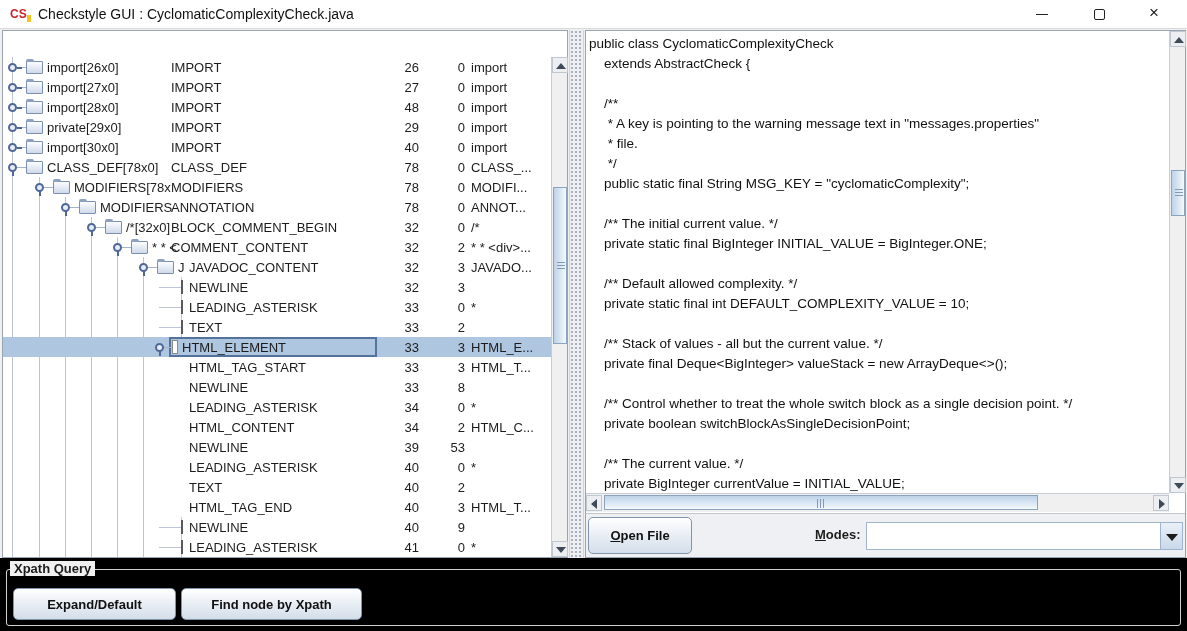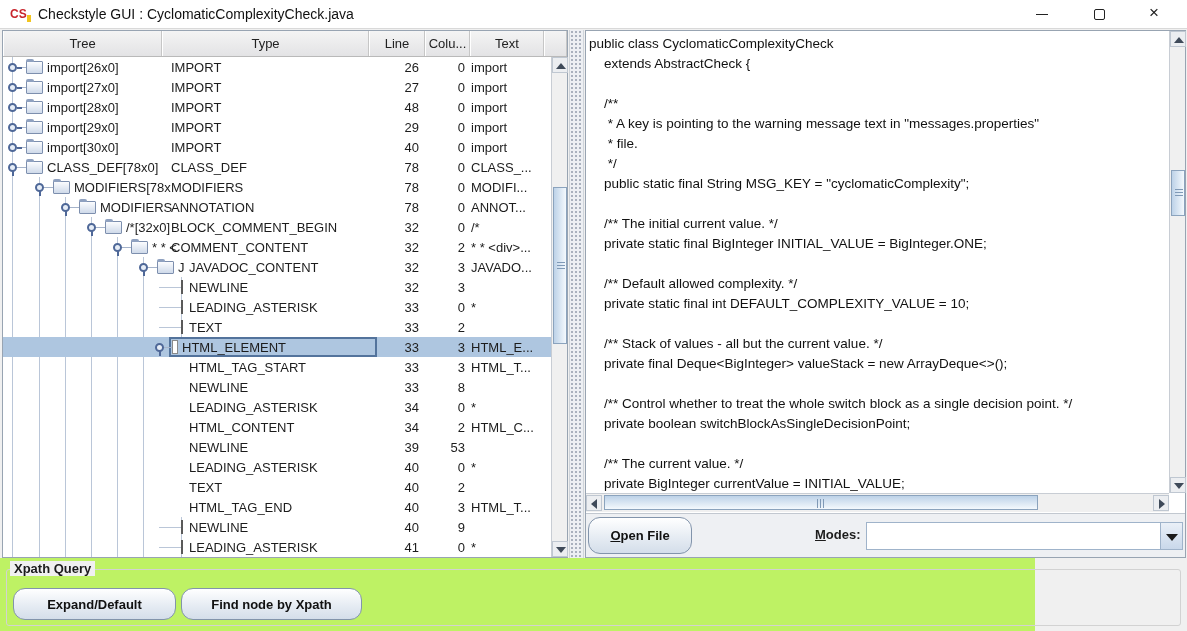--- a/index.html
+++ b/index.html
@@ -61,30 +61,30 @@
       background:repeating-linear-gradient(#7f99b6 0 1px, transparent 1px 3px); }
   .sb-thumb-h { position:absolute; top:1px; height:15px; background:linear-gradient(#bdd2e8,#f4f9fd); border:1px solid #8ba3bd; }
   .sb-thumb-h .grip { position:absolute; top:3px; width:8px; height:9px;
       background:repeating-linear-gradient(90deg,#7f99b6 0 1px, transparent 1px 3px); }
 
   
   .code-view { position:absolute; left:0; top:0; width:583px; height:462px; overflow:hidden; background:#fff; }
   .code-view pre { font-family:"Liberation Sans", sans-serif; font-size:13.5px; line-height:20px; padding:3px 0 0 3px; color:#111; }
   .controls-row { position:absolute; left:0; top:482px; width:599px; height:44px; background:#eef0f3; border-top:1px solid #c2c8d0; }
   .jbutton { position:absolute; font-family:"Liberation Sans", sans-serif; font-weight:bold; font-size:13px; color:#111; text-align:center;
-             background:linear-gradient(#ffffff,#e6ecf3 55%,#d4deea); border:1px solid #8294ab; border-radius:12px; cursor:default; }
+             background:linear-gradient(#ffffff,#e6ecf3 55%,#d4deea); border:1px solid #8294ab; border-radius:5px; cursor:default; }
   .modes-label { position:absolute; font-weight:bold; }
   .combo { position:absolute; background:#ffffff; border:1px solid #9fb3ca; }
   .combo-value { position:absolute; left:7px; top:5px; font-weight:bold; white-space:nowrap; }
   .combo-arrow { position:absolute; right:0; top:0; width:22px; height:100%; background:linear-gradient(#eaf0f7,#c9d8ea); border-left:1px solid #9fb3ca; }
   .combo-arrow::after { content:""; position:absolute; left:5px; top:11px; width:0; height:0;
       border-left:6px solid transparent; border-right:6px solid transparent; border-top:7px solid #1a1a1a; }
 
   
-  .xpath { position:absolute; left:0; top:558px; width:1035px; height:73px; background:#bef264; }
+  .xpath { position:absolute; left:0; top:558px; width:1187px; height:73px; background:#000000; }
   .xpath-border { position:absolute; left:6px; top:11px; width:1175px; height:57px; border:1px solid #d2d2d2; border-radius:3px; }
   .xpath-title { position:absolute; left:10px; top:3px; padding:0 4px; background:#f0f0f0; font-weight:bold; }
   u { text-decoration:underline; }
 </style>
 </head>
 <body>
 
 <div class="window">
 
   <div class="titlebar">
@@ -98,28 +98,20 @@
       </div>
     <div class="win-btn" style="right:58px;">
         <span class="glyph-max"></span>
       </div>
     <div class="win-btn" style="right:0;">
         <span class="glyph-close">×</span>
       </div>
   </div>
 
   <div class="tree-panel">
-    <div class="tree-header">
-        <div class="th-cell" style="left: 0px; width: 159px;">Tree</div>
-        <div class="th-cell" style="left: 159px; width: 207px;">Type</div>
-        <div class="th-cell" style="left: 366px; width: 56px;">Line</div>
-        <div class="th-cell" style="left: 422px; width: 45px;">Colu...</div>
-        <div class="th-cell" style="left: 467px; width: 74px;">Text</div>
-        <div class="th-cell" style="left: 541px; width: 23px;"></div>
-      </div>
     <div class="tree-body">
         <div class="trow" style="top: 0px;">
           <div class="guide" style="left: 9px;"></div>
           <div class="conn" style="left: 13px; width: 10px;"></div>
           <div class="handle-circ" style="left: 5px;"></div>
           <div class="handle-stem-h" style="left: 14px;"></div>
           <div class="ico-folder" style="left: 23px;"></div>
           <div class="tlabel" style="left: 44px;">import[26x0]</div>
           <div class="tlabel" style="left: 168px;">IMPORT</div>
           <div class="cell-line">26</div>
@@ -149,21 +141,21 @@
           <div class="cell-line">48</div>
           <div class="cell-col">0</div>
           <div class="cell-text">import</div>
         </div>
         <div class="trow" style="top: 60px;">
           <div class="guide" style="left: 9px;"></div>
           <div class="conn" style="left: 13px; width: 10px;"></div>
           <div class="handle-circ" style="left: 5px;"></div>
           <div class="handle-stem-h" style="left: 14px;"></div>
           <div class="ico-folder" style="left: 23px;"></div>
-          <div class="tlabel" style="left: 44px;">import[29x0]</div>
+          <div class="tlabel" style="left: 44px;">private[29x0]</div>
           <div class="tlabel" style="left: 168px;">IMPORT</div>
           <div class="cell-line">29</div>
           <div class="cell-col">0</div>
           <div class="cell-text">import</div>
         </div>
         <div class="trow" style="top: 80px;">
           <div class="guide" style="left: 9px;"></div>
           <div class="conn" style="left: 13px; width: 10px;"></div>
           <div class="handle-circ" style="left: 5px;"></div>
           <div class="handle-stem-h" style="left: 14px;"></div>

